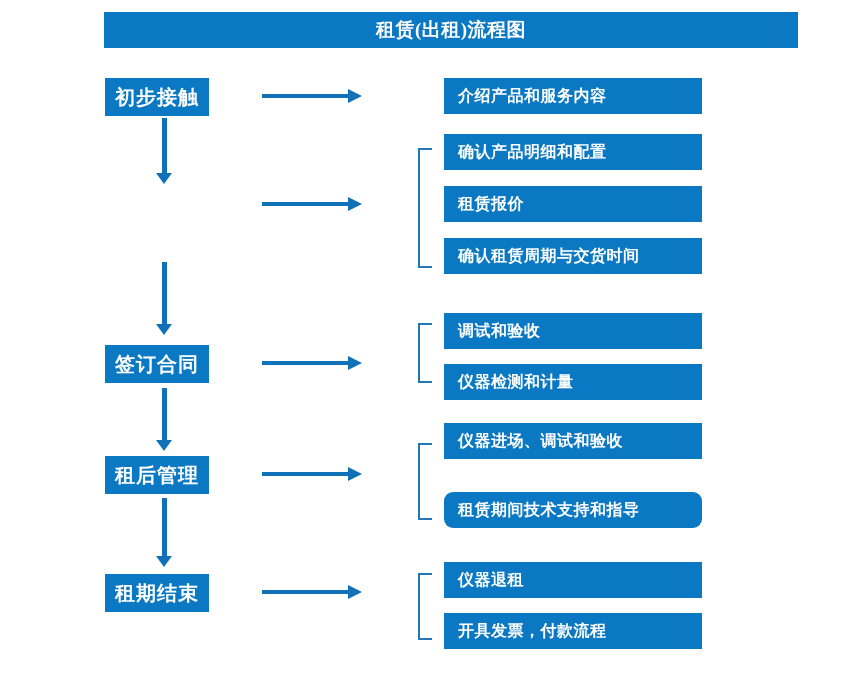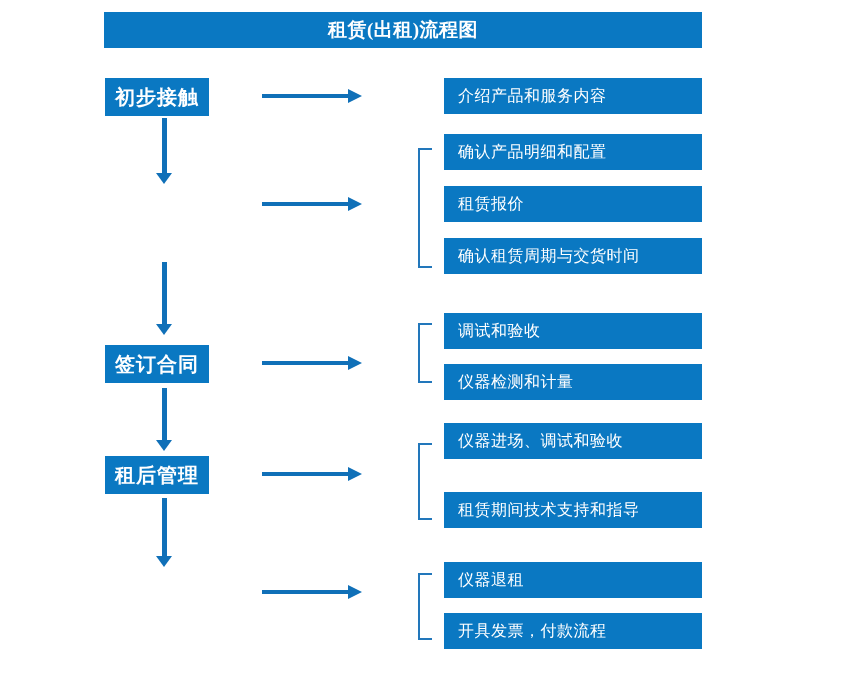--- a/index.html
+++ b/index.html
@@ -17,21 +17,21 @@
     height: 688px;
     background: #ffffff;
     overflow: hidden;
   }
 
   
   .title-bar {
     position: absolute;
     left: 104px;
     top: 12px;
-    width: 598px;
+    width: 694px;
     height: 36px;
     background: #0a78c2;
     color: #ffffff;
     font-size: 19px;
     font-weight: bold;
     letter-spacing: 0.5px;
     display: flex;
     align-items: center;
     justify-content: center;
     box-sizing: border-box;
@@ -55,21 +55,21 @@
 
   
   .detail-box {
     position: absolute;
     left: 444px;
     width: 258px;
     height: 36px;
     background: #0a78c2;
     color: #ffffff;
     font-size: 16px;
-    font-weight: normal;
+    font-weight: bold;
     display: flex;
     align-items: center;
     box-sizing: border-box;
     padding-left: 14px;
     letter-spacing: 0.5px;
   }
 
   
   .h-arrow {
     position: absolute;
@@ -188,27 +188,28 @@
   <div class="stage-box" style="left:105px; top:456px;text-align:center;">租后管理</div>
 
   <div class="h-arrow" style="top:467px;">
     <div class="shaft"></div>
     <div class="head"></div>
   </div>
 
   <div class="bracket" style="top:443px; height:77px;"></div>
 
   <div class="detail-box" style="top:423px;">仪器进场、调试和验收</div>
-  <div class="detail-box" style="top:492px;">租赁期间技术支持和指导</div>
+  <div class="detail-box" style="top:492px;border-radius:9px;">租赁期间技术支持和指导</div>
 
   <div class="v-arrow" style="top:498px; height:72px;">
     <div class="shaft" style="height:58px;"></div>
     <div class="head" style="top:58px;"></div>
   </div>
 
+  <div class="stage-box" style="left:105px; top:574px;">租期结束</div>
 
   <div class="h-arrow" style="top:585px;">
     <div class="shaft"></div>
     <div class="head"></div>
   </div>
 
   <div class="bracket" style="top:573px; height:67px;"></div>
 
   <div class="detail-box" style="top:562px;">仪器退租</div>
   <div class="detail-box" style="top:613px;">开具发票，付款流程</div>

